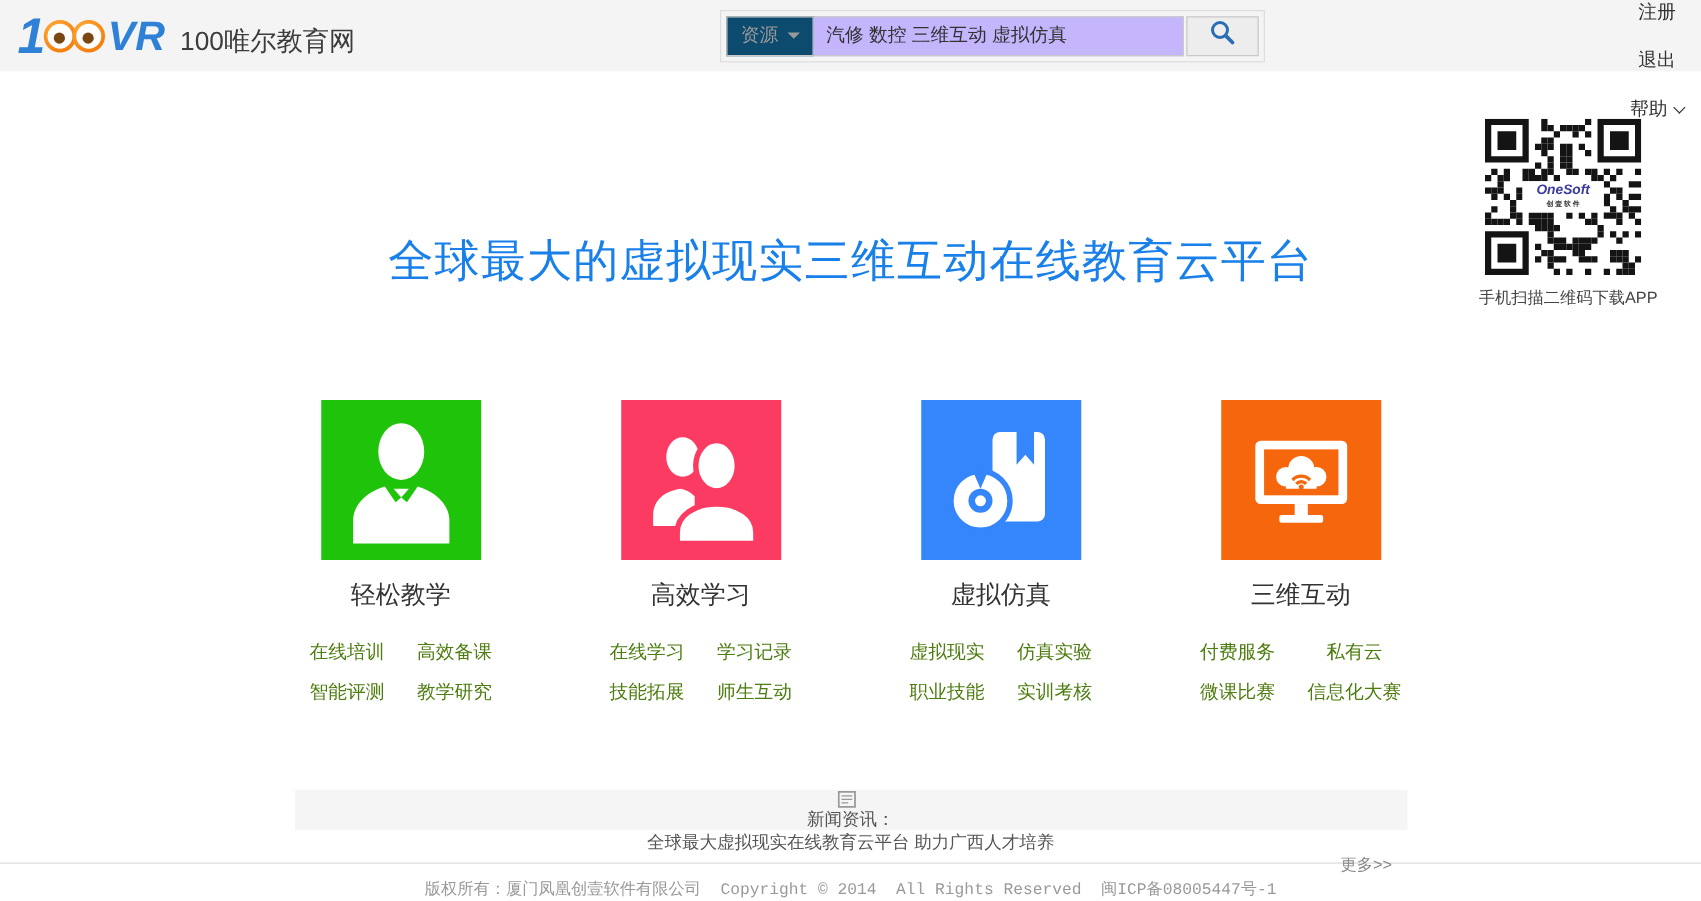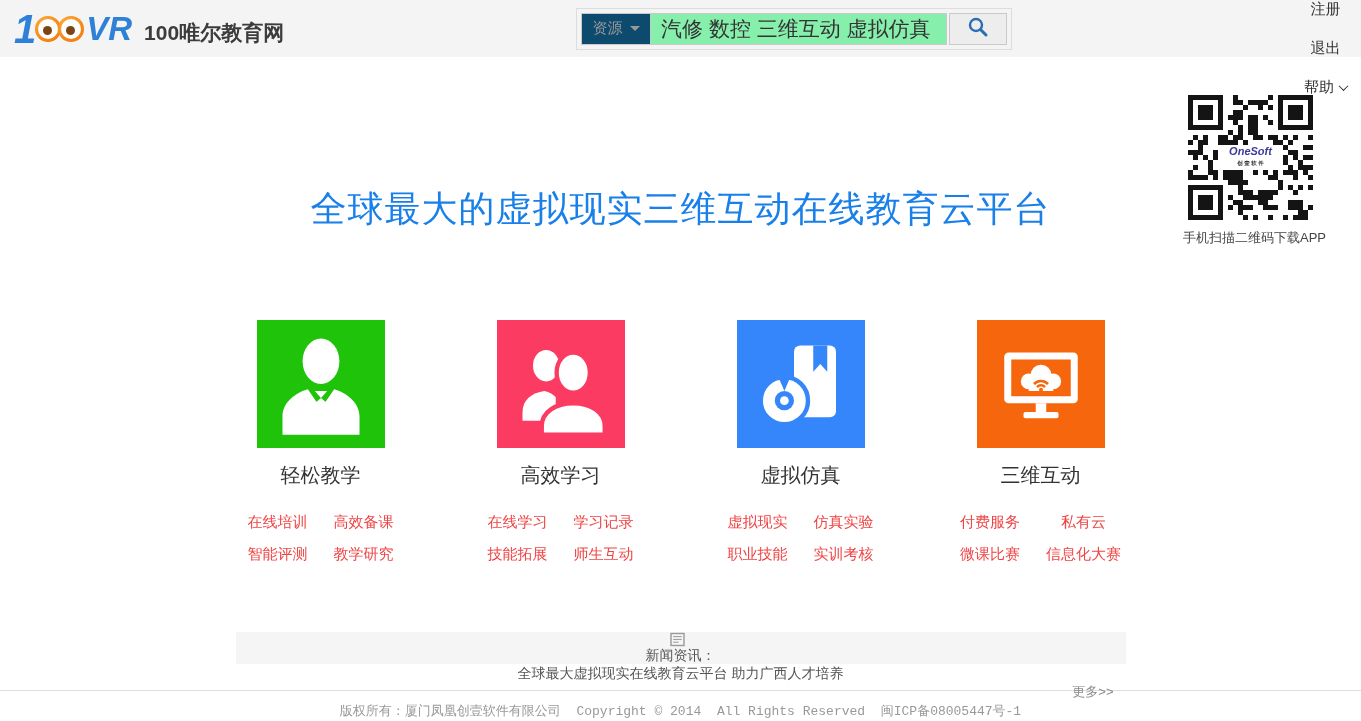--- a/index.html
+++ b/index.html
@@ -12,33 +12,33 @@
   .logo { display:flex; align-items:flex-end; cursor:pointer; }
   .logo-row { display:flex; align-items:center; font-style:italic; font-weight:bold; }
   .logo-1 { color:#2e81d6; font-size:40px; line-height:36px; letter-spacing:-2px; }
   .eye { width:26px; height:26px; border-radius:50%;
     background:radial-gradient(circle at 35% 30%, #ffae3c, #f06f00); position:relative; margin-left:1px; }
   .eye + .eye { margin-left:-3px; }
   .eye::before { content:''; position:absolute; inset:3px; background:#fff; border-radius:50%; }
   .eye::after { content:''; position:absolute; width:9px; height:9px; background:#7a4712;
     border-radius:50%; left:8px; top:10px; }
   .logo-vr { color:#2e81d6; font-size:33px; line-height:34px; margin-left:2px; }
-  .site-name { font-size:21px; color:#3c3c3c; margin-left:12px;font-weight:bold; }
+  .site-name { font-size:21px; color:#3c3c3c; margin-left:12px; }
 
   .header-spacer { flex:1; }
 
   .search-wrap { display:flex; align-items:stretch; border:1px solid #ddd;
     padding:4px; height:42px; }
   .search-cat { width:70px; background:#0c4a6e; border:1px solid #c9c9c9; display:flex;
     align-items:center; justify-content:center; gap:7px; font-size:15px; color:#9a9a9a;
     cursor:pointer; }
   .tri-down { width:0; height:0; border-left:5px solid transparent;
     border-right:5px solid transparent; border-top:5px solid #999; }
   .search-input { width:296px; border:1px solid #c9c9c9; border-left:none; padding:0 10px;
-    font-size:21px; color:#333; outline:none; background:#86efac;
+    font-size:15px; color:#333; outline:none; background:#c4b5fd;
     font-family:"Liberation Sans","DejaVu Sans",sans-serif; }
   .search-btn { width:58px; margin-left:2px; background:#ededed; border:1px solid #c9c9c9;
     display:flex; align-items:center; justify-content:center; cursor:pointer; }
 
   .top-nav { display:flex; align-items:center; gap:20px; font-size:15px; color:#333;flex-direction:column; }
   .top-nav .nav-item { cursor:pointer; display:flex; align-items:center; gap:6px; }
   .chev { width:7px; height:7px; border-right:1.6px solid #333; border-bottom:1.6px solid #333;
     transform:rotate(45deg) translate(-1px,-1px); display:inline-block; }
 
   
@@ -51,21 +51,21 @@
     font-weight:400; }
 
   .tiles { width:960px; margin:86px auto 0; display:grid;
     grid-template-columns:repeat(4,240px); }
   .tile-col { display:flex; flex-direction:column; align-items:center; }
   .tile { width:128px; height:128px; display:flex; align-items:center; justify-content:center;
     cursor:pointer; }
   .tile svg { width:112px; height:112px; }
   .tile-title { margin-top:14px; font-size:20px; color:#333; }
   .tile-links { margin-top:22px; display:grid; grid-template-columns:auto auto;
-    column-gap:26px; row-gap:10px; font-size:15px; color:#ef4444; text-align:center; }
+    column-gap:26px; row-gap:10px; font-size:15px; color:#4d7c0f; text-align:center; }
   .tile-links span { cursor:pointer; line-height:22px; }
 
   .news-bar { width:890px; margin:67px auto 0; height:32px; background:#f5f5f5;
     display:flex; align-items:center; padding:0 12px; font-size:14px; color:#555;flex-direction:column; }
   .news-icon { margin-right:7px; display:flex; }
   .news-headline { cursor:pointer; }
   .news-more { margin-left:auto; color:#888; cursor:pointer; font-size:13px; }
 
   .footer-divider { margin-top:26px; border-top:1px solid #ddd; }
   .footer { text-align:center; margin-top:11px; font-size:13px; color:#999; }

